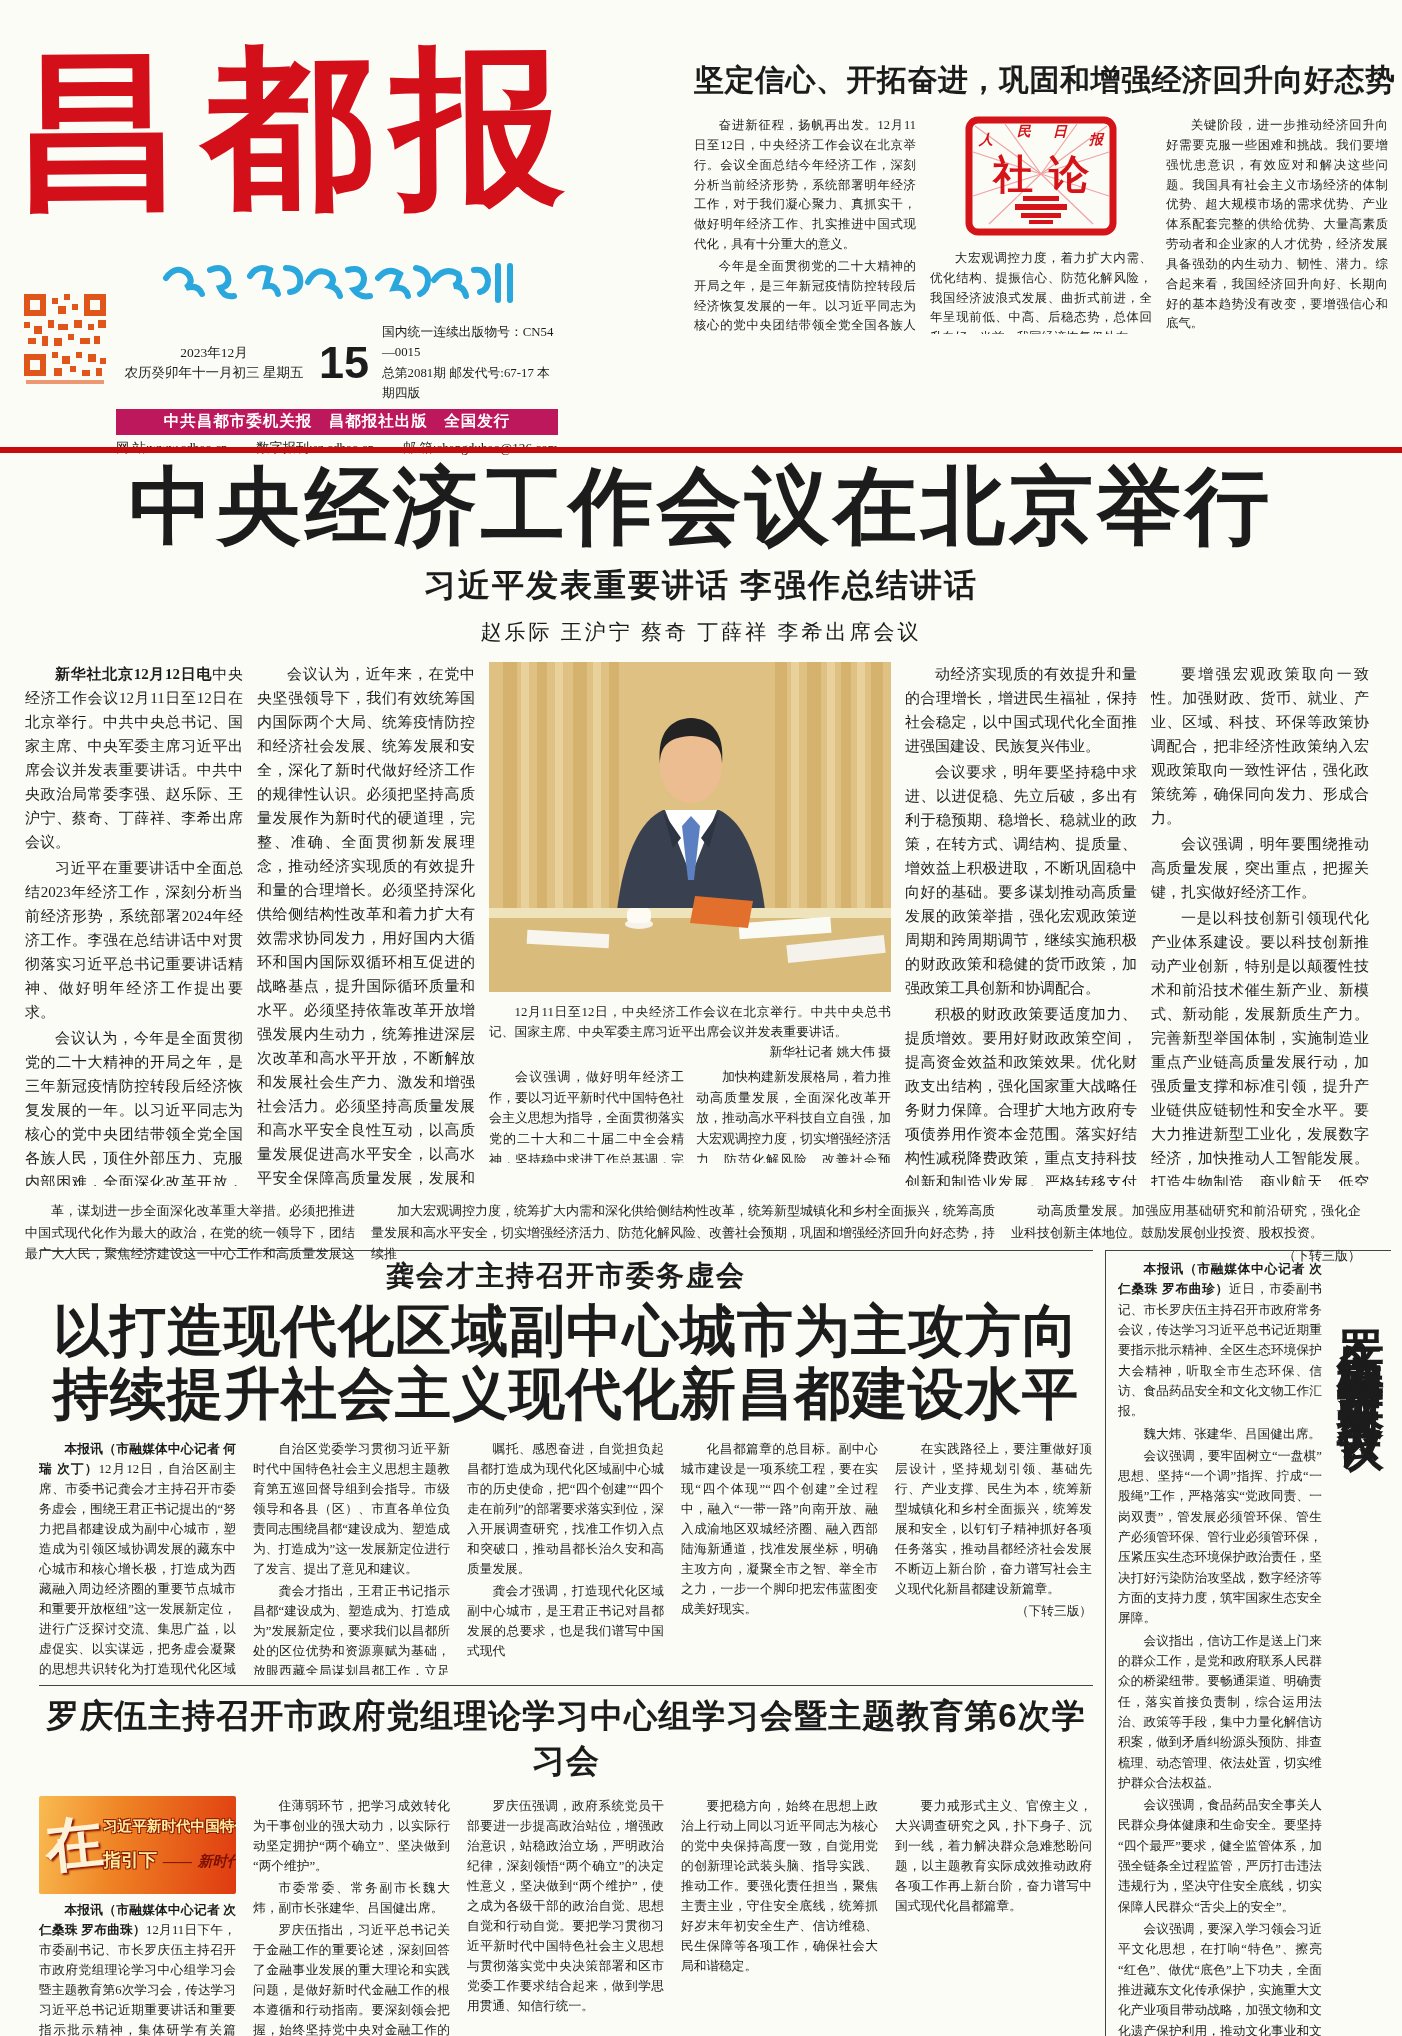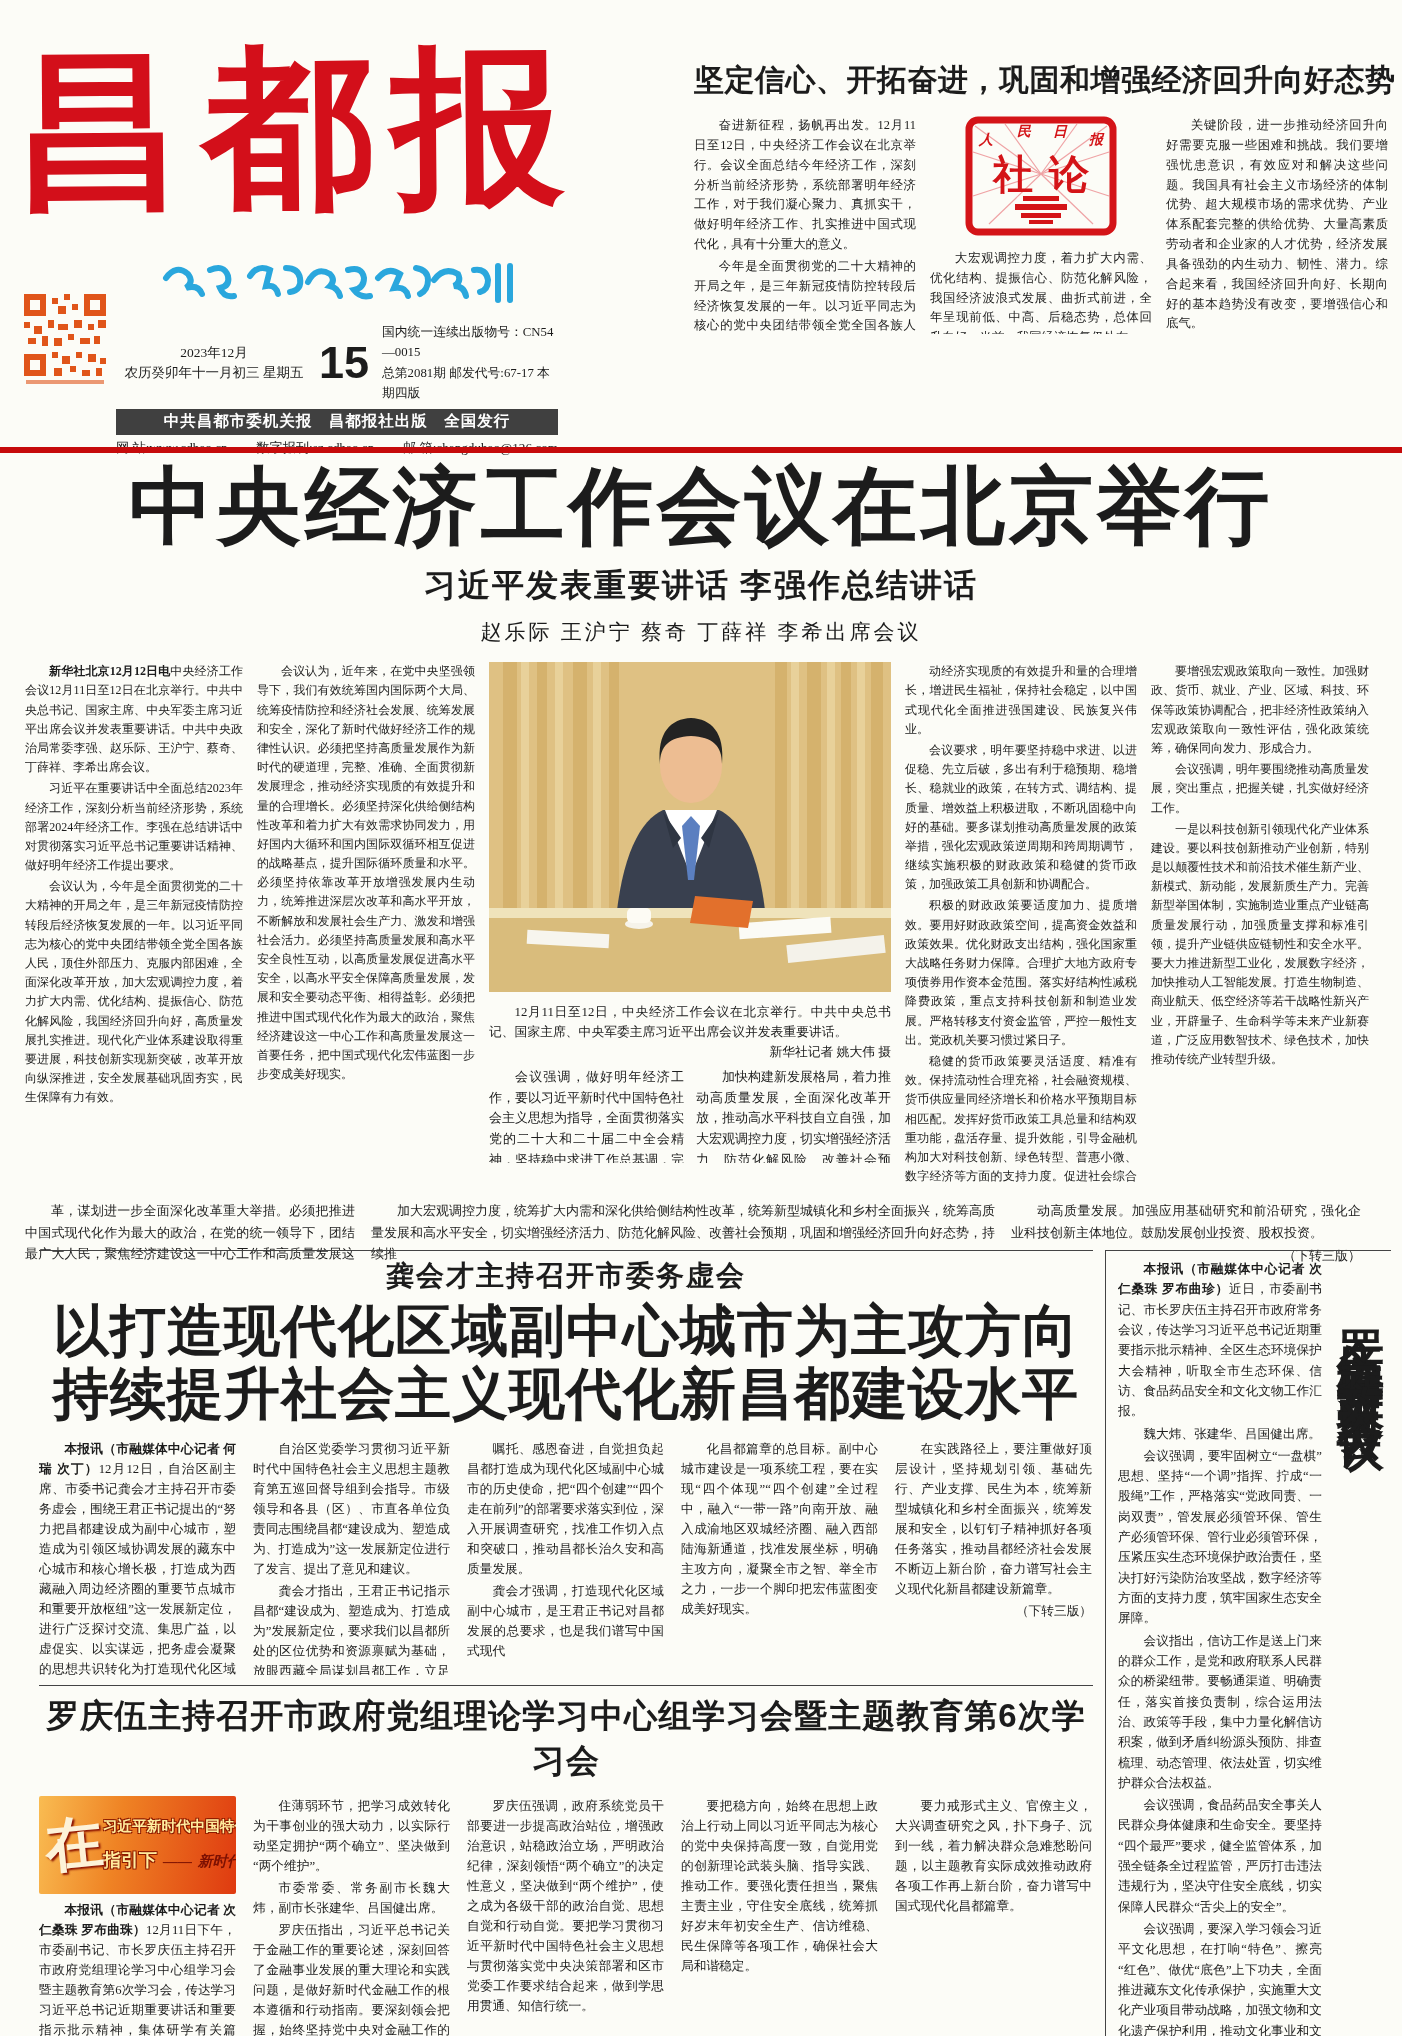--- a/index.html
+++ b/index.html
@@ -13,39 +13,39 @@
               justify-content:space-between;align-items:center;color:#d30f1a;font-weight:bold;
               font-size:172px;line-height:1;transform:rotate(-0.5deg);}
   .mast-title span{display:block;}
   .tibetan{position:absolute;left:158px;top:256px;width:400px;height:52px;}
   .qr{position:absolute;left:24px;top:294px;}
   .pubinfo{position:absolute;left:116px;top:322px;width:442px;}
   .pub-row1{display:flex;align-items:center;}
   .pub-dates{width:196px;text-align:center;font-size:13.5px;line-height:1.5;}
   .pub-day{width:64px;text-align:center;font-size:45px;font-weight:bold;line-height:1;}
   .pub-issue{flex:1;font-size:12.8px;line-height:1.6;padding-left:6px;}
-  .pub-bar{margin-top:5px;background:#404040;color:#fff;font-weight:bold;font-size:15.5px;
+  .pub-bar{margin-top:5px;background:#be185d;color:#fff;font-weight:bold;font-size:15.5px;
            height:26px;display:flex;align-items:center;justify-content:center;letter-spacing:1px;}
   .pub-contact{margin-top:4px;font-size:13.2px;display:flex;justify-content:space-between;}
   .pub-contact a{color:#1c1c1c;text-decoration:none;}
   
   .editorial{position:absolute;left:694px;top:60px;width:694px;height:382px;}
   .ed-headline{font-size:30px;font-weight:bold;letter-spacing:0.5px;white-space:nowrap;}
   .ed-cols{display:flex;gap:14px;margin-top:15px;height:218px;overflow:hidden;}
   .ed-col{width:222px;font-size:12.4px;line-height:1.6;overflow:hidden;}
   .stamp-wrap{text-align:center;margin-bottom:6px;}
   
   .red-rule{position:absolute;top:447px;left:0;width:1402px;height:6px;background:#c60b0b;}
   
   .main{position:absolute;top:462px;left:25px;width:1352px;}
   .main-h1{font-size:84px;font-weight:bold;text-align:center;letter-spacing:4px;line-height:1.05;}
   .main-deck{margin-top:14px;text-align:center;font-size:32px;font-weight:bold;letter-spacing:2px;}
   .main-att{margin-top:10px;text-align:center;font-size:21px;letter-spacing:3px;}
   .main-cols{margin-top:16px;display:flex;gap:14px;height:524px;overflow:hidden;}
-  .mcol{font-size:12px;line-height:1.6;overflow:hidden;}
+  .mcol{font-size:15px;line-height:1.6;overflow:hidden;}
   .mcol1,.mcol2,.mcol6{width:218px;}
   .mcol5{width:232px;}
   .photo-wrap{width:402px;}
   .caption{margin-top:7px;font-size:12.8px;line-height:1.55;text-align:justify;text-indent:2em;}
   .credit{text-align:right;font-size:12.8px;margin-top:1px;}
   .under-cols{display:flex;gap:12px;margin-top:6px;height:96px;overflow:hidden;}
   .under-col{width:195px;font-size:13px;line-height:1.6;overflow:hidden;}
   .band{margin-top:14px;display:flex;gap:16px;height:68px;overflow:hidden;font-size:13px;line-height:1.65;}
   .band-left{width:330px;}.band-mid{width:624px;}.band-right{width:350px;}
   .band-jump{text-align:right;margin:0;}

